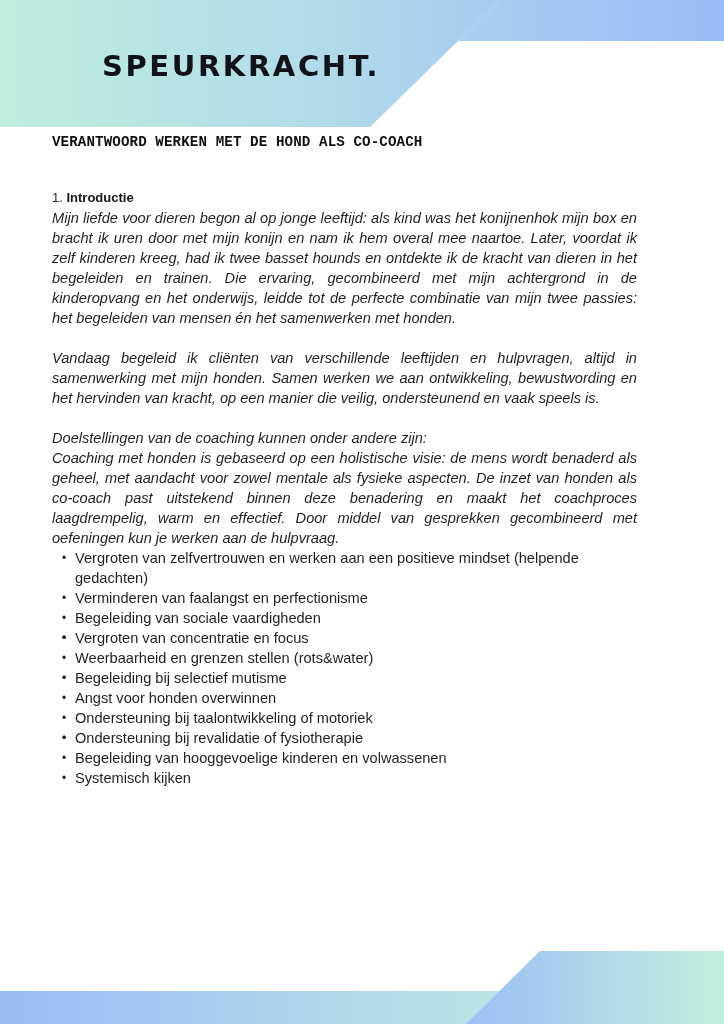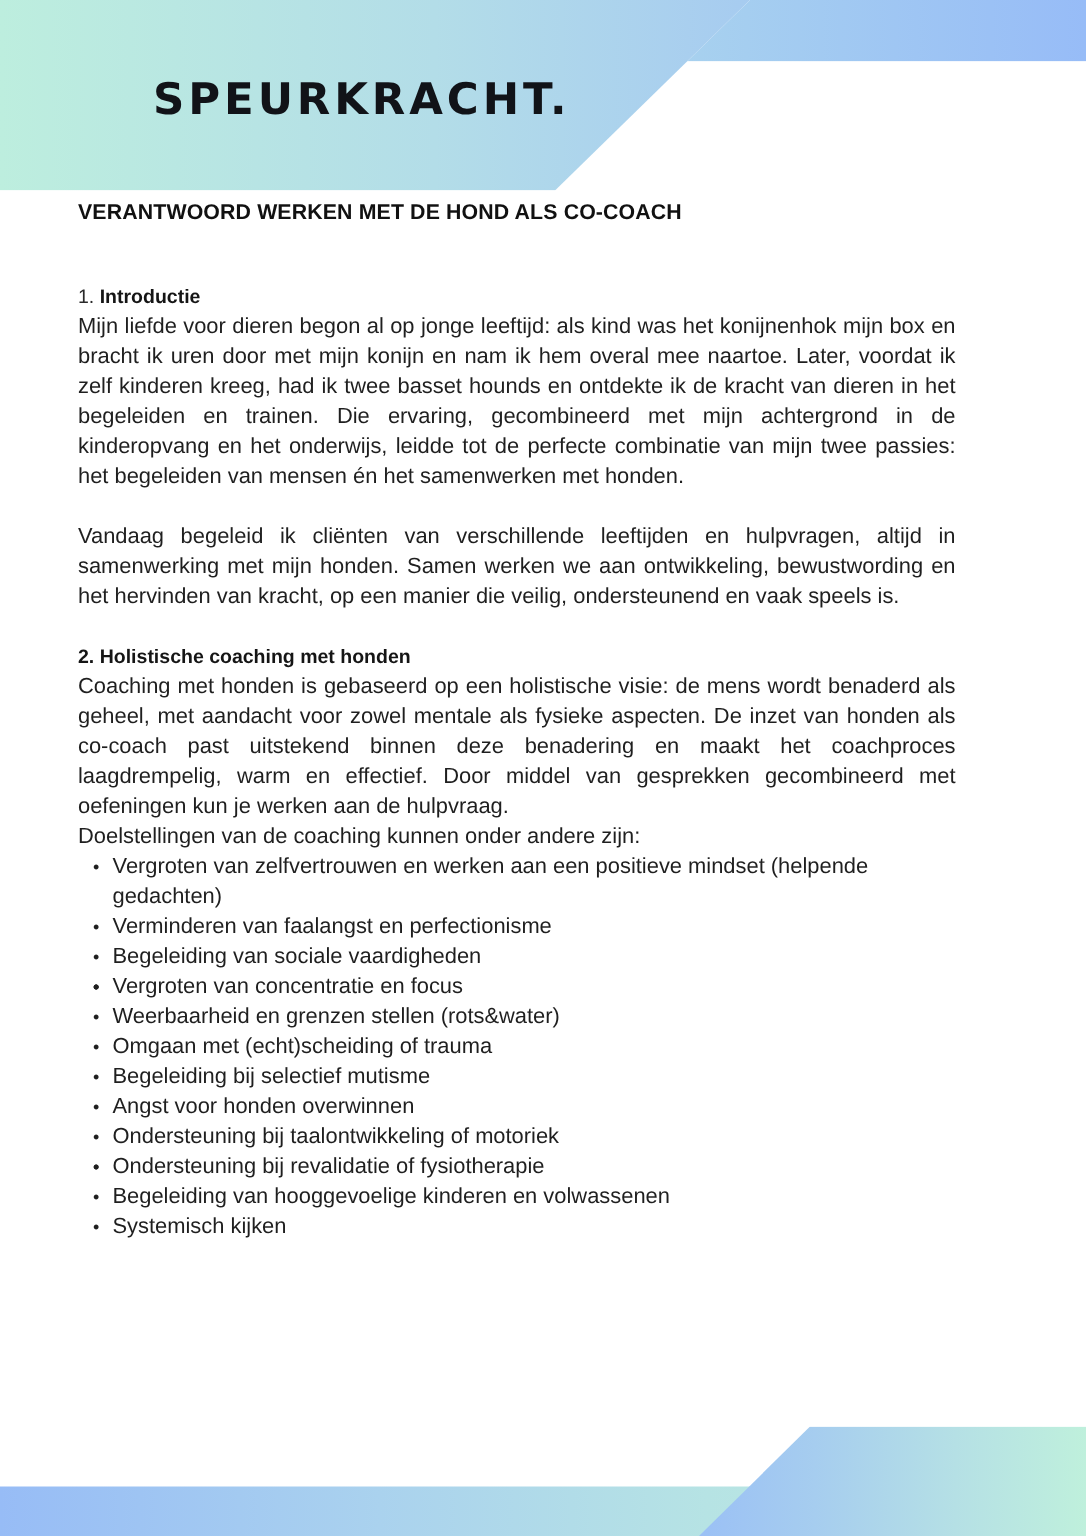--- a/index.html
+++ b/index.html
@@ -62,21 +62,21 @@
       position: absolute;
       left: 52px;
       top: 0;
       width: 585px;
     }
     .doc-title {
       position: absolute;
       left: 0;
       top: 134px;
       margin: 0;
-      font-family: Liberation Sans, sans-serif;
+      font-family: Liberation Mono, monospace;
       font-weight: bold;
       font-size: 14.2px;
       letter-spacing: 0.1px;
       color: #111;
       white-space: nowrap;
     }
     .body-block {
       position: absolute;
       left: 0;
       top: 188px;
@@ -98,20 +98,21 @@
       color: #2a2a2a;
     }
     .sec-head .num.strong {
       font-weight: bold;
       color: #151515;
     }
     p.para {
       margin: 0;
       text-align: justify;
       text-align-last: left;
+      font-style: italic;
     }
     .gap {
       height: 20px;
     }
     ul.goals {
       margin: 0;
       padding: 0;
       list-style: none;
     }
     ul.goals li {
@@ -146,33 +147,32 @@
     <section>
       <h3 class="sec-head"><span class="num">1.</span> <span>Introductie</span></h3>
       <p class="para">Mijn liefde voor dieren begon al op jonge leeftijd: als kind was het konijnenhok mijn box en bracht ik uren door met mijn konijn en nam ik hem overal mee naartoe. Later, voordat ik zelf kinderen kreeg, had ik twee basset hounds en ontdekte ik de kracht van dieren in het begeleiden en trainen. Die ervaring, gecombineerd met mijn achtergrond in de kinderopvang en het onderwijs, leidde tot de perfecte combinatie van mijn twee passies: het begeleiden van mensen én het samenwerken met honden.</p>
       <div class="gap"></div>
       <p class="para">Vandaag begeleid ik cliënten van verschillende leeftijden en hulpvragen, altijd in samenwerking met mijn honden. Samen werken we aan ontwikkeling, bewustwording en het hervinden van kracht, op een manier die veilig, ondersteunend en vaak speels is.</p>
     </section>
 
     <div class="gap"></div>
 
     <section>
-      <h3 class="sec-head"><span class="num strong">2.</span> <span>Holistische coaching met honden</span></h3>
+      <p class="para">Doelstellingen van de coaching kunnen onder andere zijn:</p>
       <p class="para">Coaching met honden is gebaseerd op een holistische visie: de mens wordt benaderd als geheel, met aandacht voor zowel mentale als fysieke aspecten. De inzet van honden als co-coach past uitstekend binnen deze benadering en maakt het coachproces laagdrempelig, warm en effectief. Door middel van gesprekken gecombineerd met oefeningen kun je werken aan de hulpvraag.</p>
-      <p class="para">Doelstellingen van de coaching kunnen onder andere zijn:</p>
 
       <ul class="goals">
         <li><span class="bullet">•</span><span>Vergroten van zelfvertrouwen en werken aan een positieve mindset (helpende gedachten)</span></li>
         <li><span class="bullet">•</span><span>Verminderen van faalangst en perfectionisme</span></li>
         <li><span class="bullet">•</span><span>Begeleiding van sociale vaardigheden</span></li>
         <li><span class="bullet">•</span></li>
         <li><span class="bullet">•</span></li>
         <li><span class="bullet">•</span><span>Vergroten van concentratie en focus</span></li>
         <li><span class="bullet">•</span><span>Weerbaarheid en grenzen stellen (rots&amp;water)</span></li>
-        <li><span class="bullet">•</span><span>Omgaan met (echt)scheiding of trauma</span></li>
+        <li><span class="bullet">•</span></li>
         <li><span class="bullet">•</span><span>Begeleiding bij selectief mutisme</span></li>
         <li><span class="bullet">•</span><span>Angst voor honden overwinnen</span></li>
         <li><span class="bullet">•</span><span>Ondersteuning bij taalontwikkeling of motoriek</span></li>
         <li><span class="bullet">•</span></li>
         <li><span class="bullet">•</span><span>Ondersteuning bij revalidatie of fysiotherapie</span></li>
         <li><span class="bullet">•</span><span>Begeleiding van hooggevoelige kinderen en volwassenen</span></li>
         <li><span class="bullet">•</span><span>Systemisch kijken</span></li>
       </ul>
     </section>
   </div>

